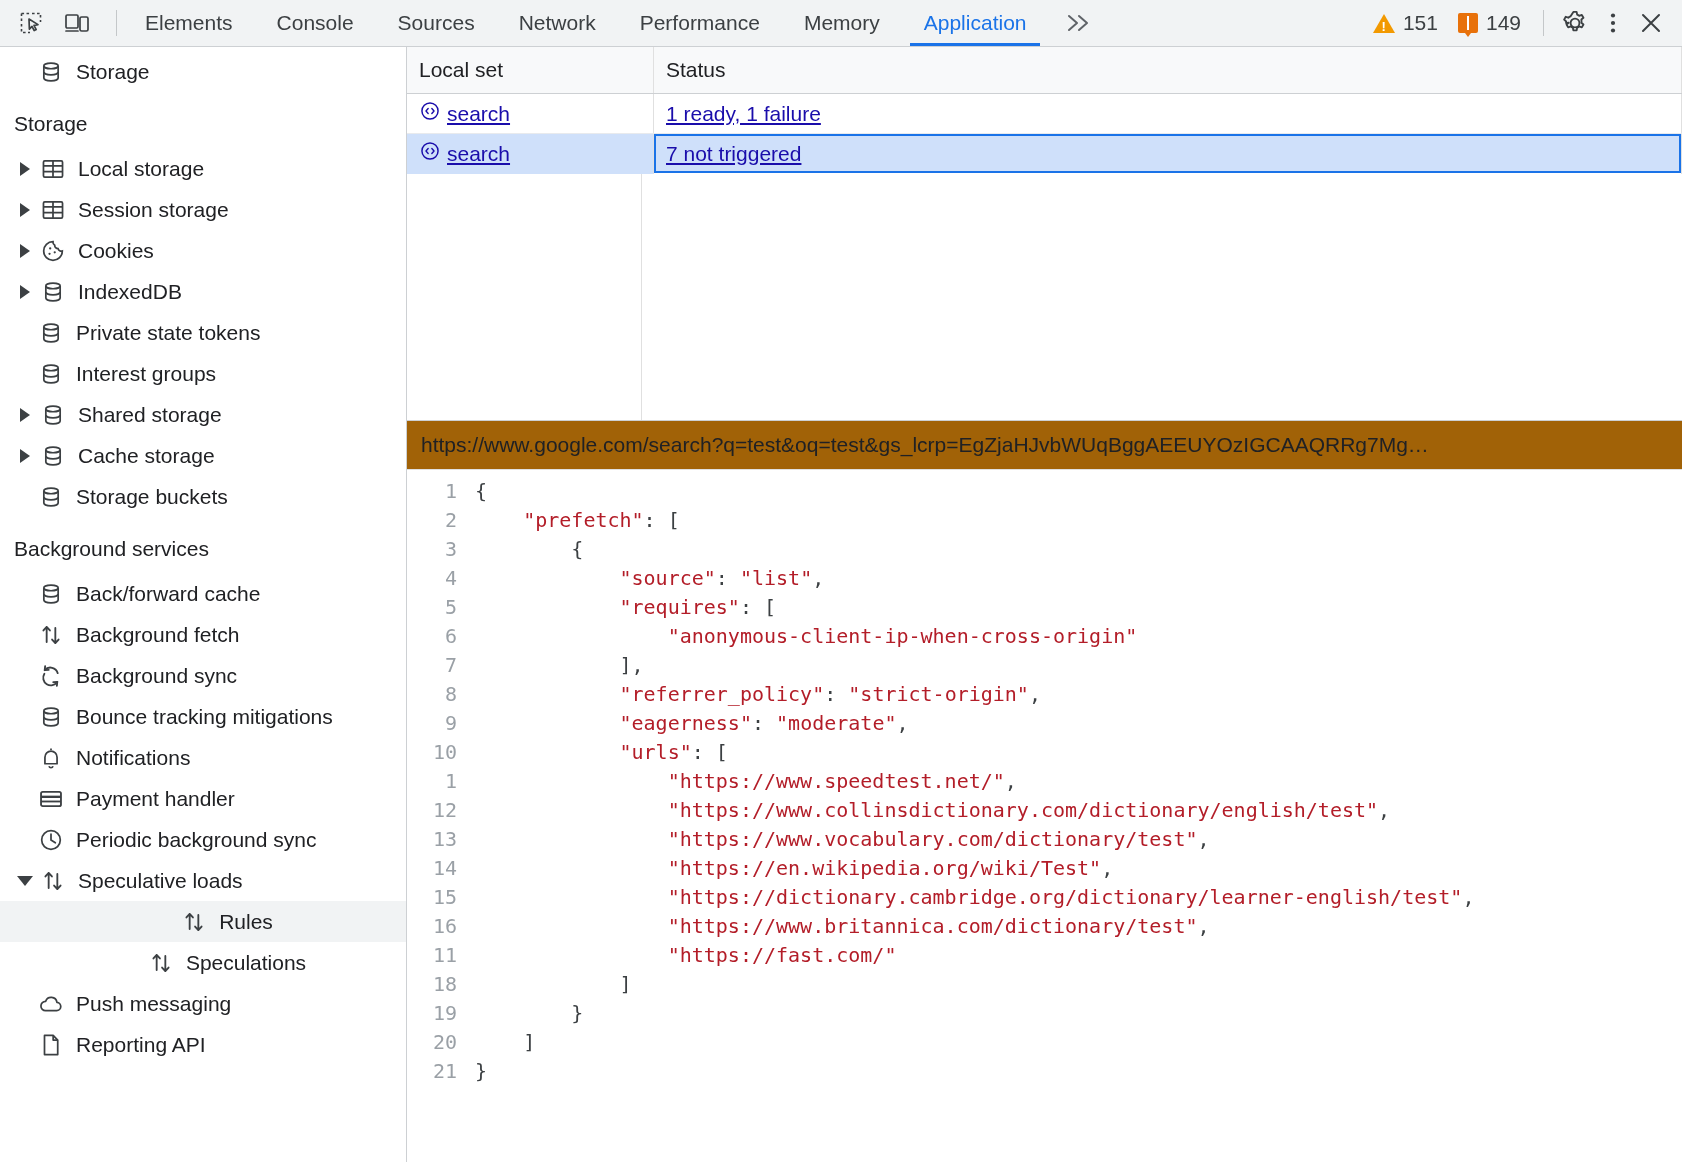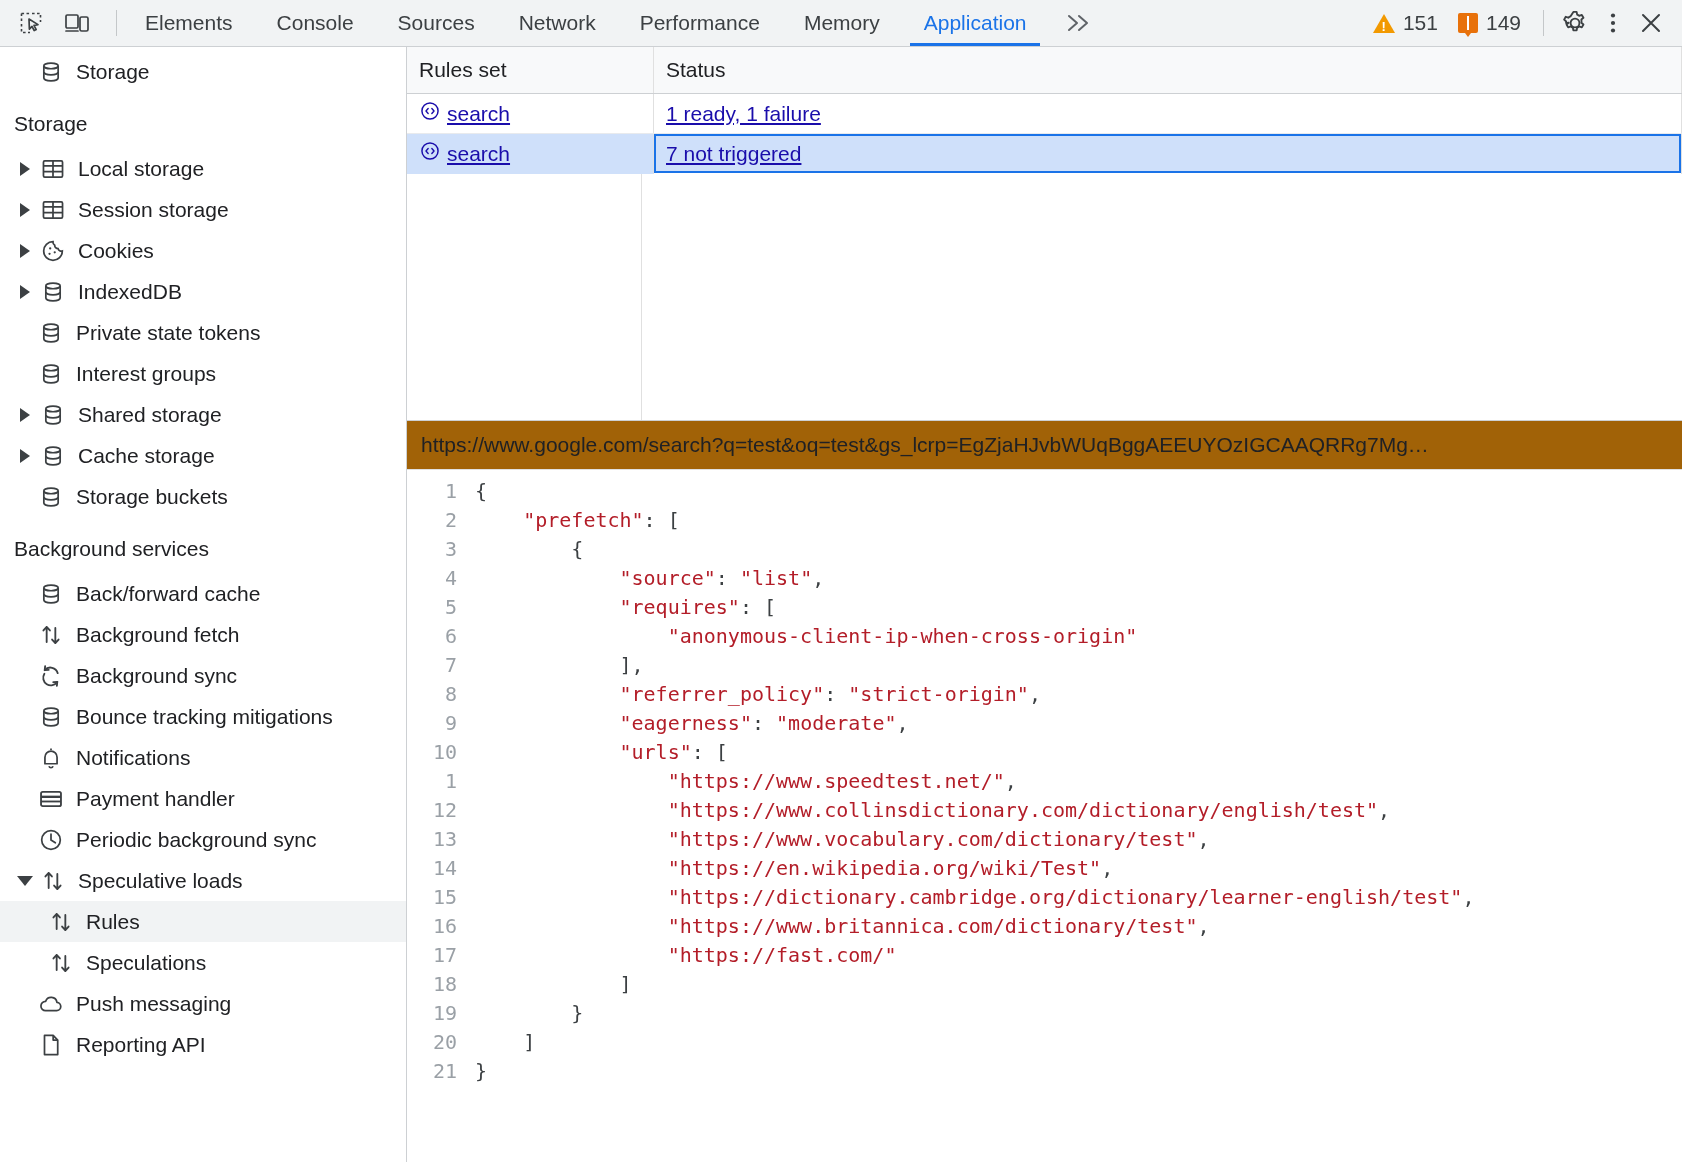--- a/index.html
+++ b/index.html
@@ -212,21 +212,21 @@
   .sb-icon {
     width: 30px;
     min-width: 30px;
     display: flex;
     align-items: center;
     justify-content: center;
     margin-right: 10px;
   }
   .sb-label { line-height: 1; }
   .indent-1 { padding-left: 36px; }
-  .indent-2 { padding-left: 46px; }
+  .indent-2 { padding-left: 46px; justify-content: center; }
 
   
   .right {
     flex: 1;
     display: flex;
     flex-direction: column;
     min-width: 0;
     background: #fff;
   }
   .grid-wrap {
@@ -713,21 +713,21 @@
         <span class="sb-label">Reporting API</span>
       </div>
     </div>
 
     <div class="right">
 
       <div class="grid-wrap">
         <table class="rules">
           <thead>
             <tr>
-              <th class="col-ruleset">Rules set</th>
+              <th class="col-ruleset">Local set</th>
               <th>Status</th>
             </tr>
           </thead>
           <tbody>
             <tr class="row1">
               <td class="col-ruleset">
                 <span class="rs-cell">
                   <span>
                     <svg width="22" height="22" viewBox="0 0 24 24">
                       <circle cx="12" cy="12" r="8.8" fill="none" stroke="#1a0dab" stroke-width="1.6"></circle>
@@ -777,21 +777,21 @@
           <div class="code-line"><span class="ln">7</span><span><span class="ctext">            ],</span></span></div>
           <div class="code-line"><span class="ln">8</span><span><span class="ctext">            </span><span class="str">"referrer_policy"</span><span class="ctext">: </span><span class="str">"strict-origin"</span><span class="ctext">,</span></span></div>
           <div class="code-line"><span class="ln">9</span><span><span class="ctext">            </span><span class="str">"eagerness"</span><span class="ctext">: </span><span class="str">"moderate"</span><span class="ctext">,</span></span></div>
           <div class="code-line"><span class="ln">10</span><span><span class="ctext">            </span><span class="str">"urls"</span><span class="ctext">: [</span></span></div>
           <div class="code-line"><span class="ln">1</span><span><span class="ctext">                </span><span class="str">"https://www.speedtest.net/"</span><span class="ctext">,</span></span></div>
           <div class="code-line"><span class="ln">12</span><span><span class="ctext">                </span><span class="str">"https://www.collinsdictionary.com/dictionary/english/test"</span><span class="ctext">,</span></span></div>
           <div class="code-line"><span class="ln">13</span><span><span class="ctext">                </span><span class="str">"https://www.vocabulary.com/dictionary/test"</span><span class="ctext">,</span></span></div>
           <div class="code-line"><span class="ln">14</span><span><span class="ctext">                </span><span class="str">"https://en.wikipedia.org/wiki/Test"</span><span class="ctext">,</span></span></div>
           <div class="code-line"><span class="ln">15</span><span><span class="ctext">                </span><span class="str">"https://dictionary.cambridge.org/dictionary/learner-english/test"</span><span class="ctext">,</span></span></div>
           <div class="code-line"><span class="ln">16</span><span><span class="ctext">                </span><span class="str">"https://www.britannica.com/dictionary/test"</span><span class="ctext">,</span></span></div>
-          <div class="code-line"><span class="ln">17</span><span><span class="ctext">                </span><span class="str">"https://fast.com/"</span></span></div>
+          <div class="code-line"><span class="ln">11</span><span><span class="ctext">                </span><span class="str">"https://fast.com/"</span></span></div>
           <div class="code-line"><span class="ln">18</span><span><span class="ctext">            ]</span></span></div>
           <div class="code-line"><span class="ln">19</span><span><span class="ctext">        }</span></span></div>
           <div class="code-line"><span class="ln">20</span><span><span class="ctext">    ]</span></span></div>
           <div class="code-line"><span class="ln">21</span><span><span class="ctext">}</span></span></div>
         </div>
     </div>
   </div>
 </div>
 
 </body></html>

